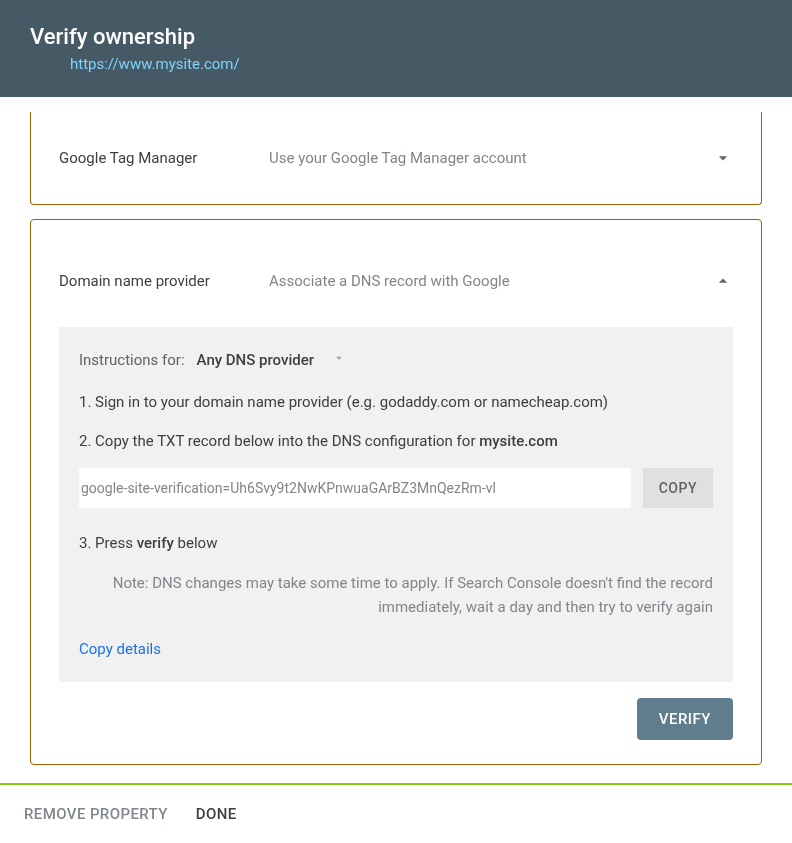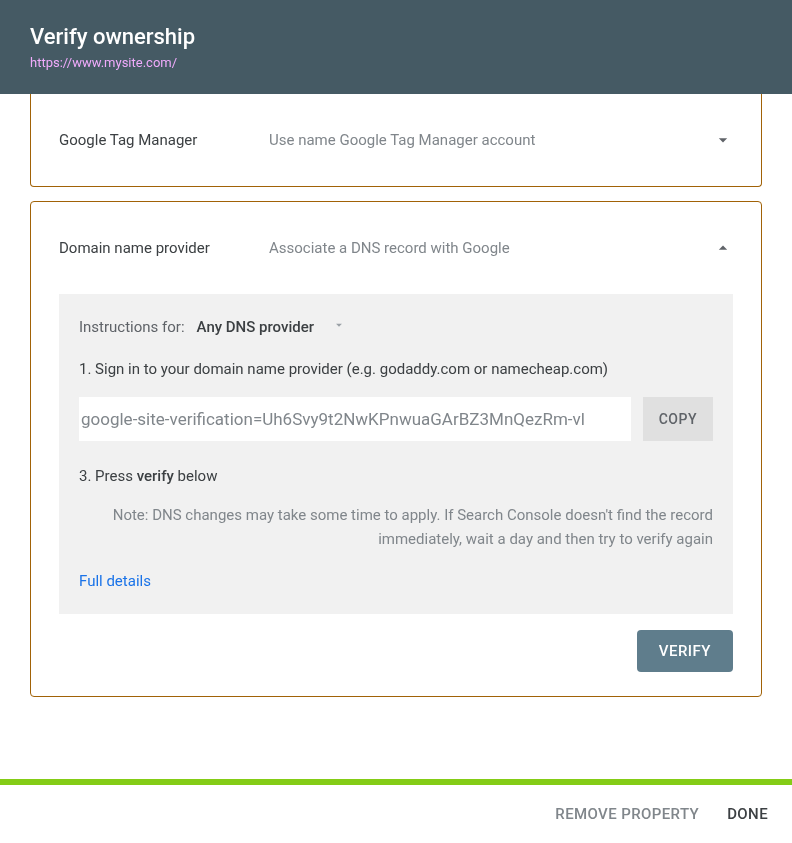--- a/index.html
+++ b/index.html
@@ -1,59 +1,59 @@
 <!DOCTYPE html>
 <html><head>
   <meta charset="utf-8">
   <style>
     * { margin: 0; padding: 0; box-sizing: border-box; font-family: Roboto, Arial, sans-serif; }
     body { background: #fff; width: 792px; height: 843px; position: relative; }
     .header { background: #455a64; color: #fff; padding: 24px 16px 24px 30px; }
     .header-title { font-size: 22px; font-weight: 500; margin-bottom: 6px; }
-    .header-subtitle { font-size: 13px; color: #f0abfc; }
+    .header-subtitle { font-size: 15px; color: #7dd3fc; margin-left: 40px; }
     .content { padding: 0 30px; }
     .card { border: 1px solid #a16207; border-radius: 4px; background: #fff; margin-top: 0px; margin-bottom: 14px; }
     .card:first-of-type { border-top: none; border-radius: 0 0 4px 4px; }
-    .card-header { display: flex; align-items: center; padding: 36px 28px; cursor: pointer; }
+    .card-header { display: flex; align-items: center; padding: 36px 28px; cursor: pointer; margin-top: 15px; }
     .card-title { font-size: 15px; color: #3c4043; font-weight: 400; width: 210px; }
     .card-subtitle { font-size: 15px; color: #80868b; flex: 1; }
     .chevron { color: #5f6368; display: flex; align-items: center; }
     .card-body { background: #f1f1f1; margin: 0 28px 0 28px; padding: 24px 20px 24px 20px; }
     .instructions-row { display: flex; align-items: center; margin-bottom: 22px; gap: 12px; }
     .instructions-label { font-size: 15px; color: #5f6368; }
     .dropdown-selected { font-size: 15px; font-weight: 500; color: #3c4043; display: flex; align-items: center; gap: 18px; cursor: pointer; }
     .dropdown-caret { color: #9aa0a6; }
     .step { font-size: 15px; color: #3c4043; margin-bottom: 16px; line-height: 1.5; }
     .step b { font-weight: 500; }
     .txt-row { display: flex; gap: 12px; margin-bottom: 24px; align-items: stretch; }
-    .txt-input { flex: 1; background: #fff; border: none; padding: 12px 0px 12px 2px; font-size: 17px; color: #80868b; font-family: inherit; overflow: hidden; white-space: nowrap; }
+    .txt-input { flex: 1; background: #fff; border: none; padding: 12px 0px 12px 2px; font-size: 14px; color: #80868b; font-family: inherit; overflow: hidden; white-space: nowrap; }
     .copy-btn { background: #e0e0e0; border: none; padding: 0 16px; font-size: 14px; font-weight: 500; color: #5f6368; letter-spacing: 0.5px; cursor: pointer; }
     .note { font-size: 15px; color: #80868b; line-height: 1.6; margin-bottom: 20px; text-align: right; }
     .link { color: #1a73e8; font-size: 15px; text-decoration: none; cursor: pointer; }
     .verify-row { display: flex; justify-content: flex-end; padding: 16px 28px 24px 28px; }
     .verify-btn { background: #5f7d8c; color: #fff; border: none; border-radius: 4px; padding: 12px 22px; font-size: 15px; font-weight: 500; letter-spacing: 0.5px; cursor: pointer; }
-    .footer { position: absolute; bottom: 0; left: 0; right: 0; display: flex; justify-content: flex-end; gap: 28px; padding: 20px 24px; border-top: 6px solid #84cc16; background: #fff; }
+    .footer { position: absolute; bottom: 0; left: 0; right: 0; display: flex; justify-content: flex-start; gap: 28px; padding: 20px 24px; border-top: 2px solid #84cc16; background: #fff; }
     .footer-btn { background: none; border: none; font-size: 15px; font-weight: 500; letter-spacing: 0.4px; cursor: pointer; }
     .footer-remove { color: #80868b; }
     .footer-done { color: #3c4043; }
   </style>
 </head>
 <body>
 
 <div class="header">
   <div class="header-title">Verify ownership</div>
   <div class="header-subtitle">https://www.mysite.com/</div>
 </div>
 
 <div class="content">
 
   <div class="card">
     <div class="card-header">
       <div class="card-title">Google Tag Manager</div>
-      <div class="card-subtitle">Use name Google Tag Manager account</div>
+      <div class="card-subtitle">Use your Google Tag Manager account</div>
       <div class="chevron">
         <svg width="20" height="20" viewBox="0 0 24 24" fill="currentColor">
             <path d="M7 10l5 5 5-5z"></path>
           </svg>
       </div>
     </div>
   </div>
 
   <div class="card">
     <div class="card-header">
@@ -71,29 +71,32 @@
         <span class="dropdown-selected">
           <span>Any DNS provider</span>
           <span class="dropdown-caret">
             <svg width="14" height="14" viewBox="0 0 24 24" fill="currentColor">
                 <path d="M7 10l5 5 5-5z"></path>
               </svg>
           </span>
         </span>
       </div>
       <div class="step">1. Sign in to your domain name provider (e.g. godaddy.com or namecheap.com)</div>
+      <div class="step">
+        <span>2. Copy the TXT record below into the DNS configuration for </span><b>mysite.com</b>
+      </div>
       <div class="txt-row">
         <input class="txt-input" type="text" readonly="" value="google-site-verification=Uh6Svy9t2NwKPnwuaGArBZ3MnQezRm-vl" style="">
         <button class="copy-btn">COPY</button>
       </div>
       <div class="step">
         <span>3. Press </span><b>verify</b><span> below</span>
       </div>
       <div class="note">Note: DNS changes may take some time to apply. If Search Console doesn't find the record immediately, wait a day and then try to verify again</div>
-      <a class="link">Full details</a>
+      <a class="link">Copy details</a>
     </div>
     <div class="verify-row">
       <button class="verify-btn">VERIFY</button>
     </div>
   </div>
 </div>
 
 <div class="footer">
   <button class="footer-btn footer-remove">REMOVE PROPERTY</button>
   <button class="footer-btn footer-done">DONE</button>

